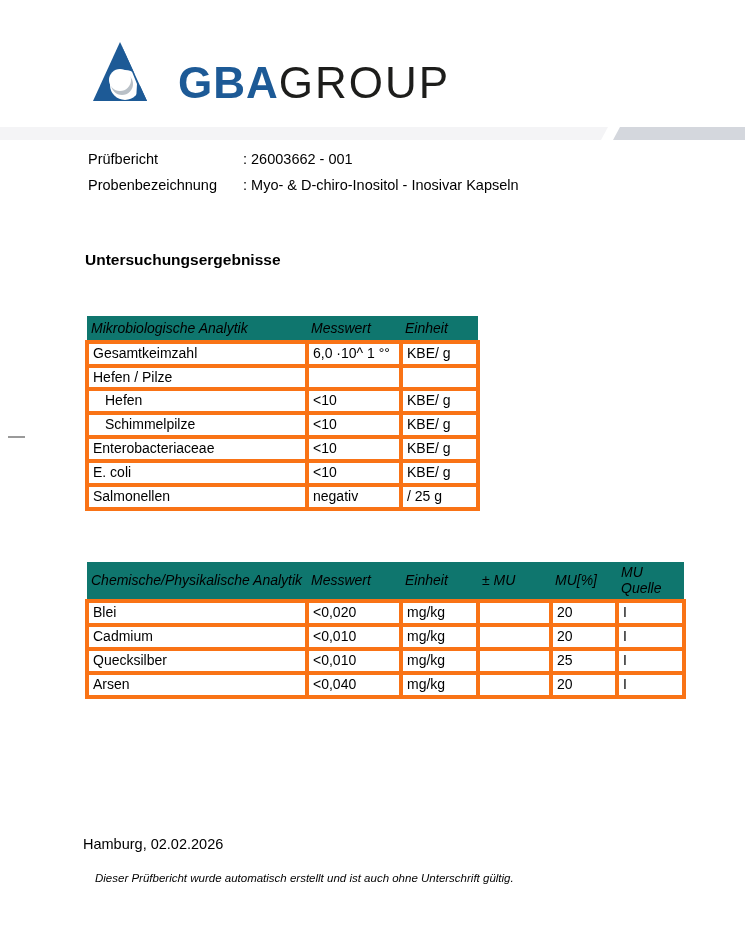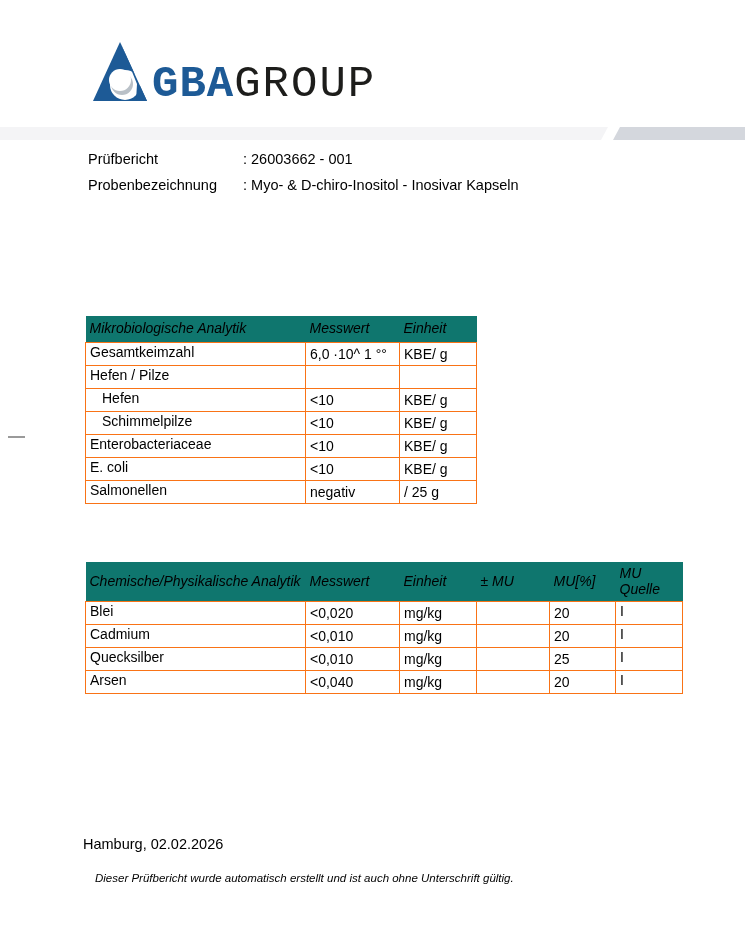--- a/index.html
+++ b/index.html
@@ -13,22 +13,21 @@
     overflow: hidden;
   }
 
   
   .logo {
     position: absolute;
     left: 92px;
     top: 40px;
     display: flex;
     align-items: flex-end;
-    gap: 4px;
-    font-family: Liberation Mono, monospace;
+    gap: 30px;
   }
   .logo-text { display: flex; align-items: baseline; line-height: 1; padding-bottom: 2px; }
   .logo-gba {
     font-size: 44px;
     font-weight: 800;
     color: #1d5a96;
     letter-spacing: 1px;
   }
   .logo-group {
     font-size: 44px;
@@ -72,21 +71,21 @@
   .data-table thead th {
     background: #0f766e;
     font-style: italic;
     font-weight: normal;
     text-align: left;
     vertical-align: middle;
     padding: 2px 4px 3px 4px;
     border: none;
   }
   .data-table tbody td {
-    border: 1px solid #f97316;
+    border: 4px solid #f97316;
     padding: 1px 4px 2px 4px;
     height: 23px;
     overflow: hidden;
   }
   .data-table tbody td.cell-name { vertical-align: top; }
   .data-table tbody td.cell-val  { vertical-align: bottom; padding-bottom: 3px; }
   .data-table tbody td.indented  { padding-left: 16px; }
   #micro-table { left: 85px; top: 316px; width: 391px; }
   #micro-table thead th { height: 26px; vertical-align: middle; }
   #chem-table { left: 85px; top: 562px; width: 597px; }
@@ -137,20 +136,21 @@
     <div class="meta-row">
       <span class="meta-label">Prüfbericht</span>
       <span class="meta-value">: 26003662 - 001</span>
     </div>
     <div class="meta-row">
       <span class="meta-label">Probenbezeichnung</span>
       <span class="meta-value">: Myo- &amp; D-chiro-Inositol - Inosivar Kapseln</span>
     </div>
   </div>
 
+  <div class="section-title">Untersuchungsergebnisse</div>
 
   <table class="data-table" id="micro-table">
     <colgroup>
       <col style="width:220px">
         <col style="width:94px">
         <col style="width:77px">
     </colgroup>
     <thead>
       <tr>
         <th>Mikrobiologische Analytik</th>

